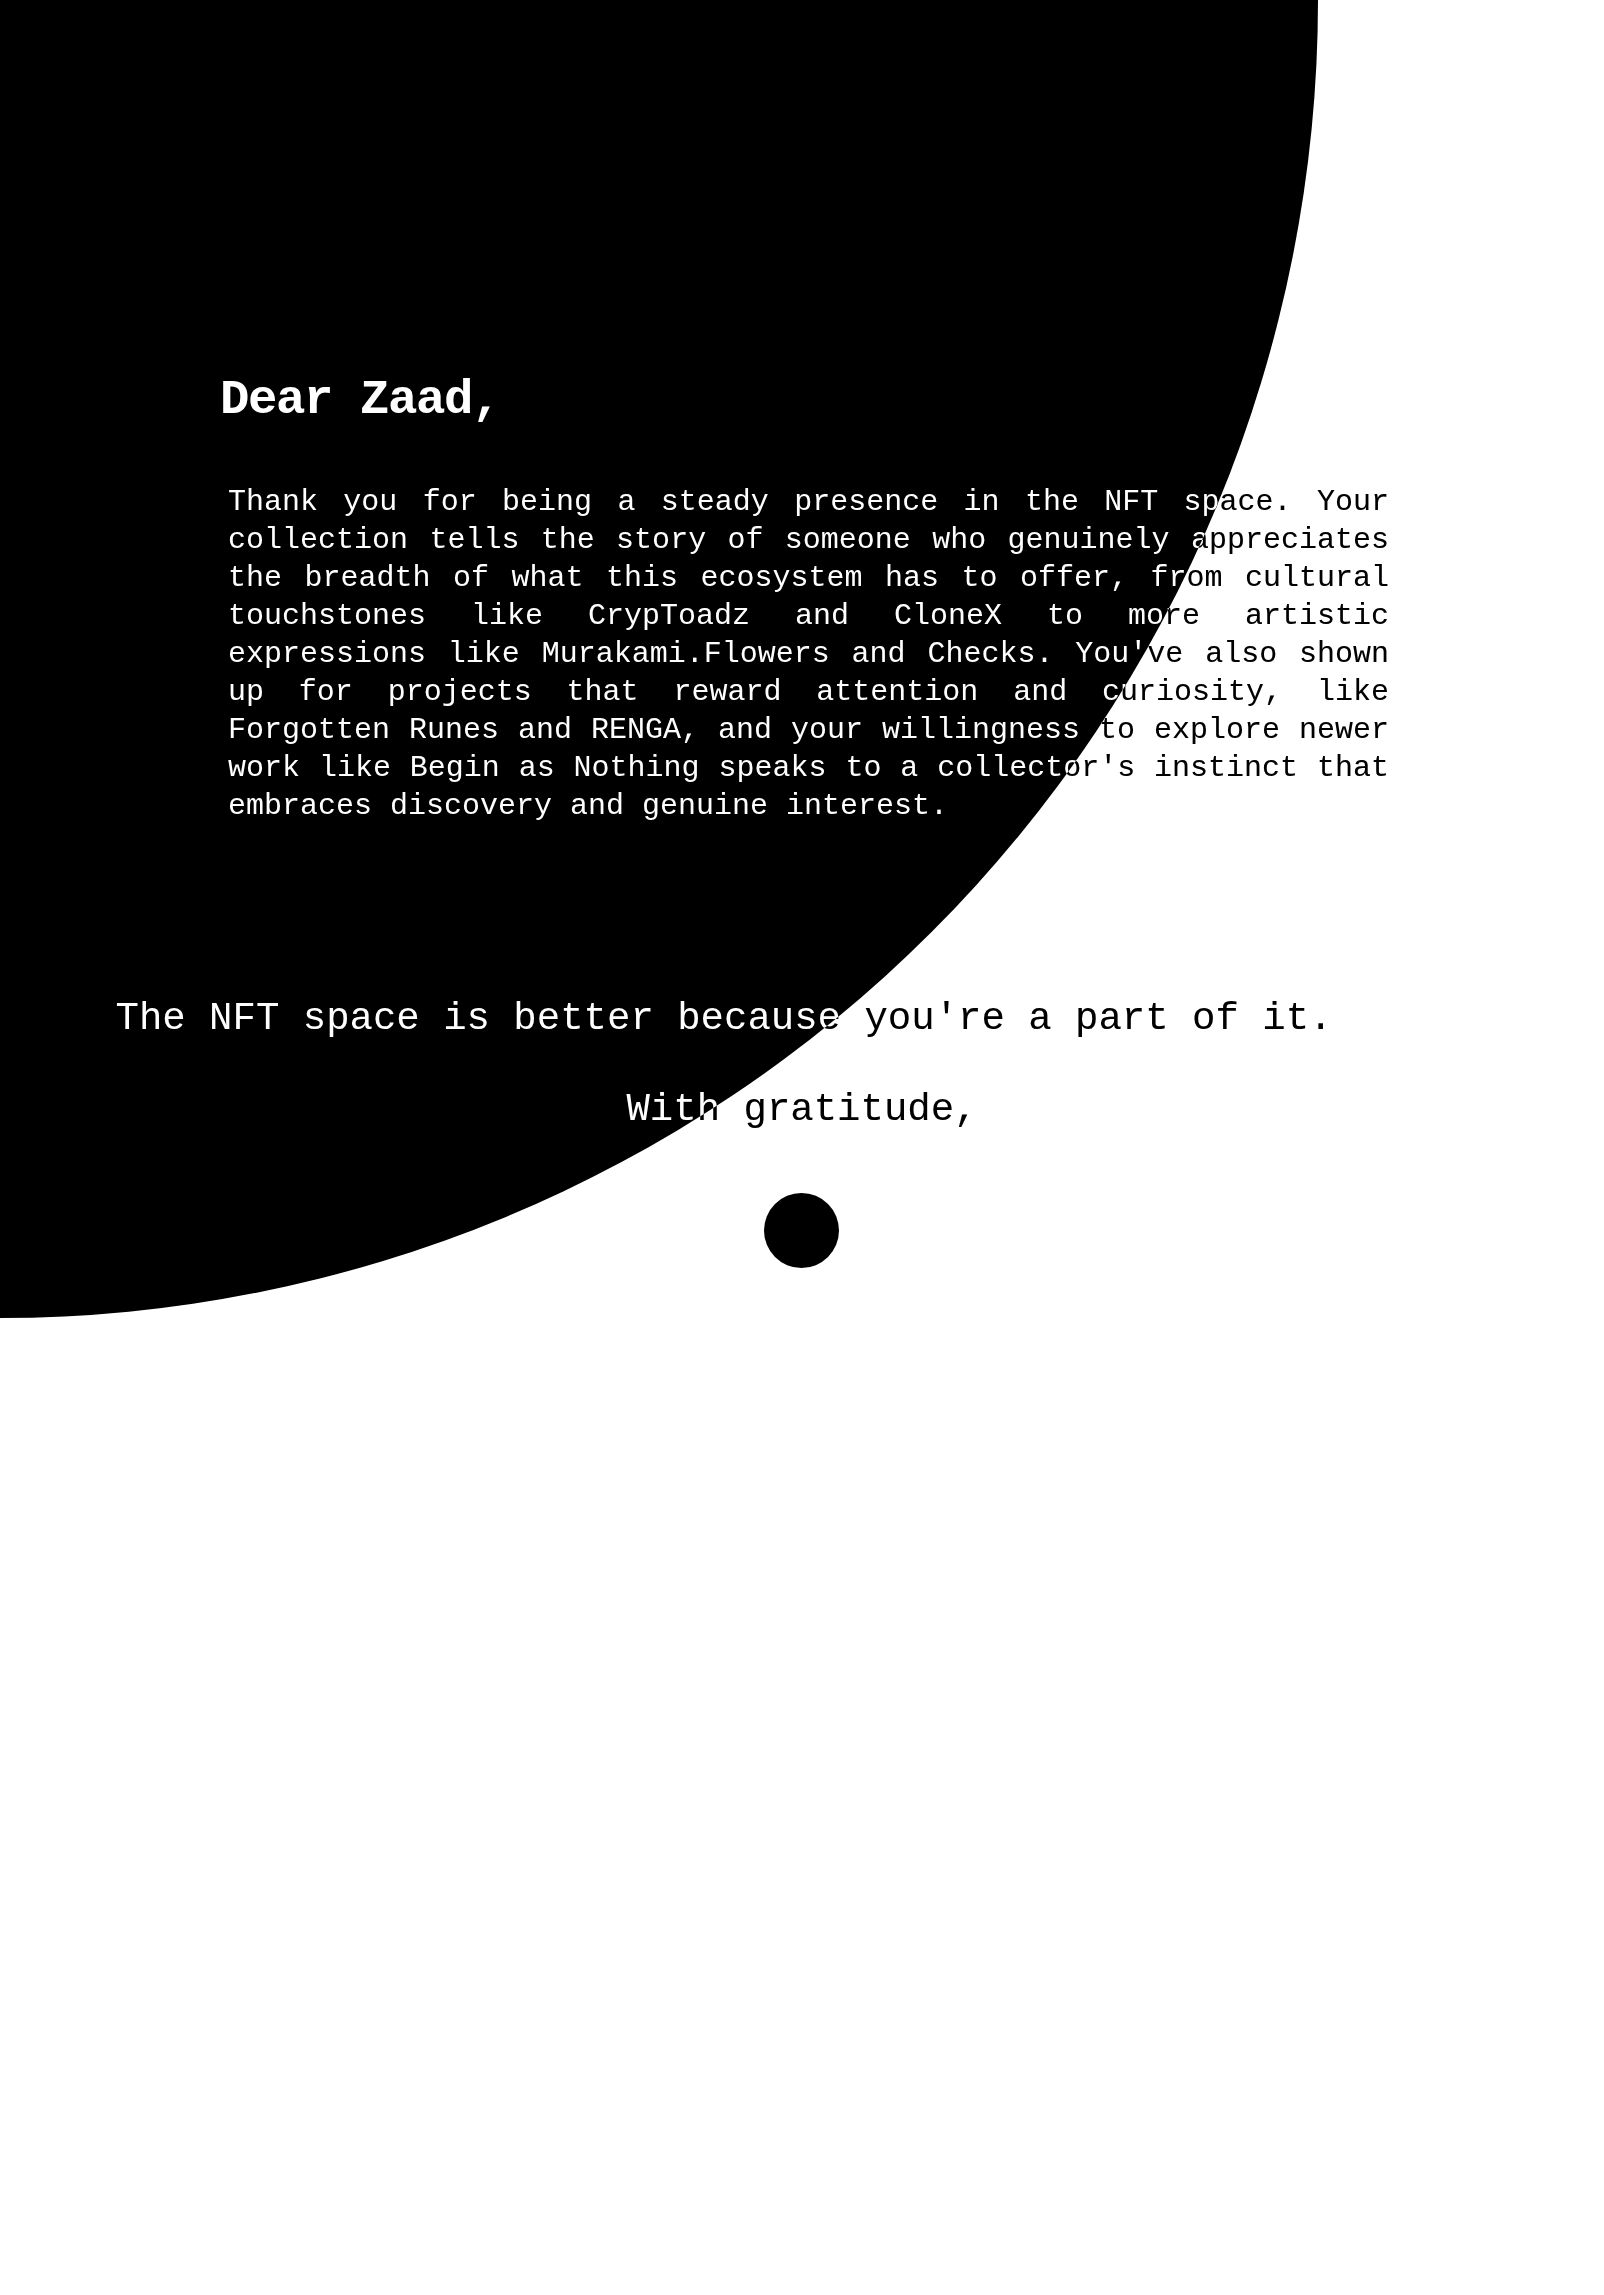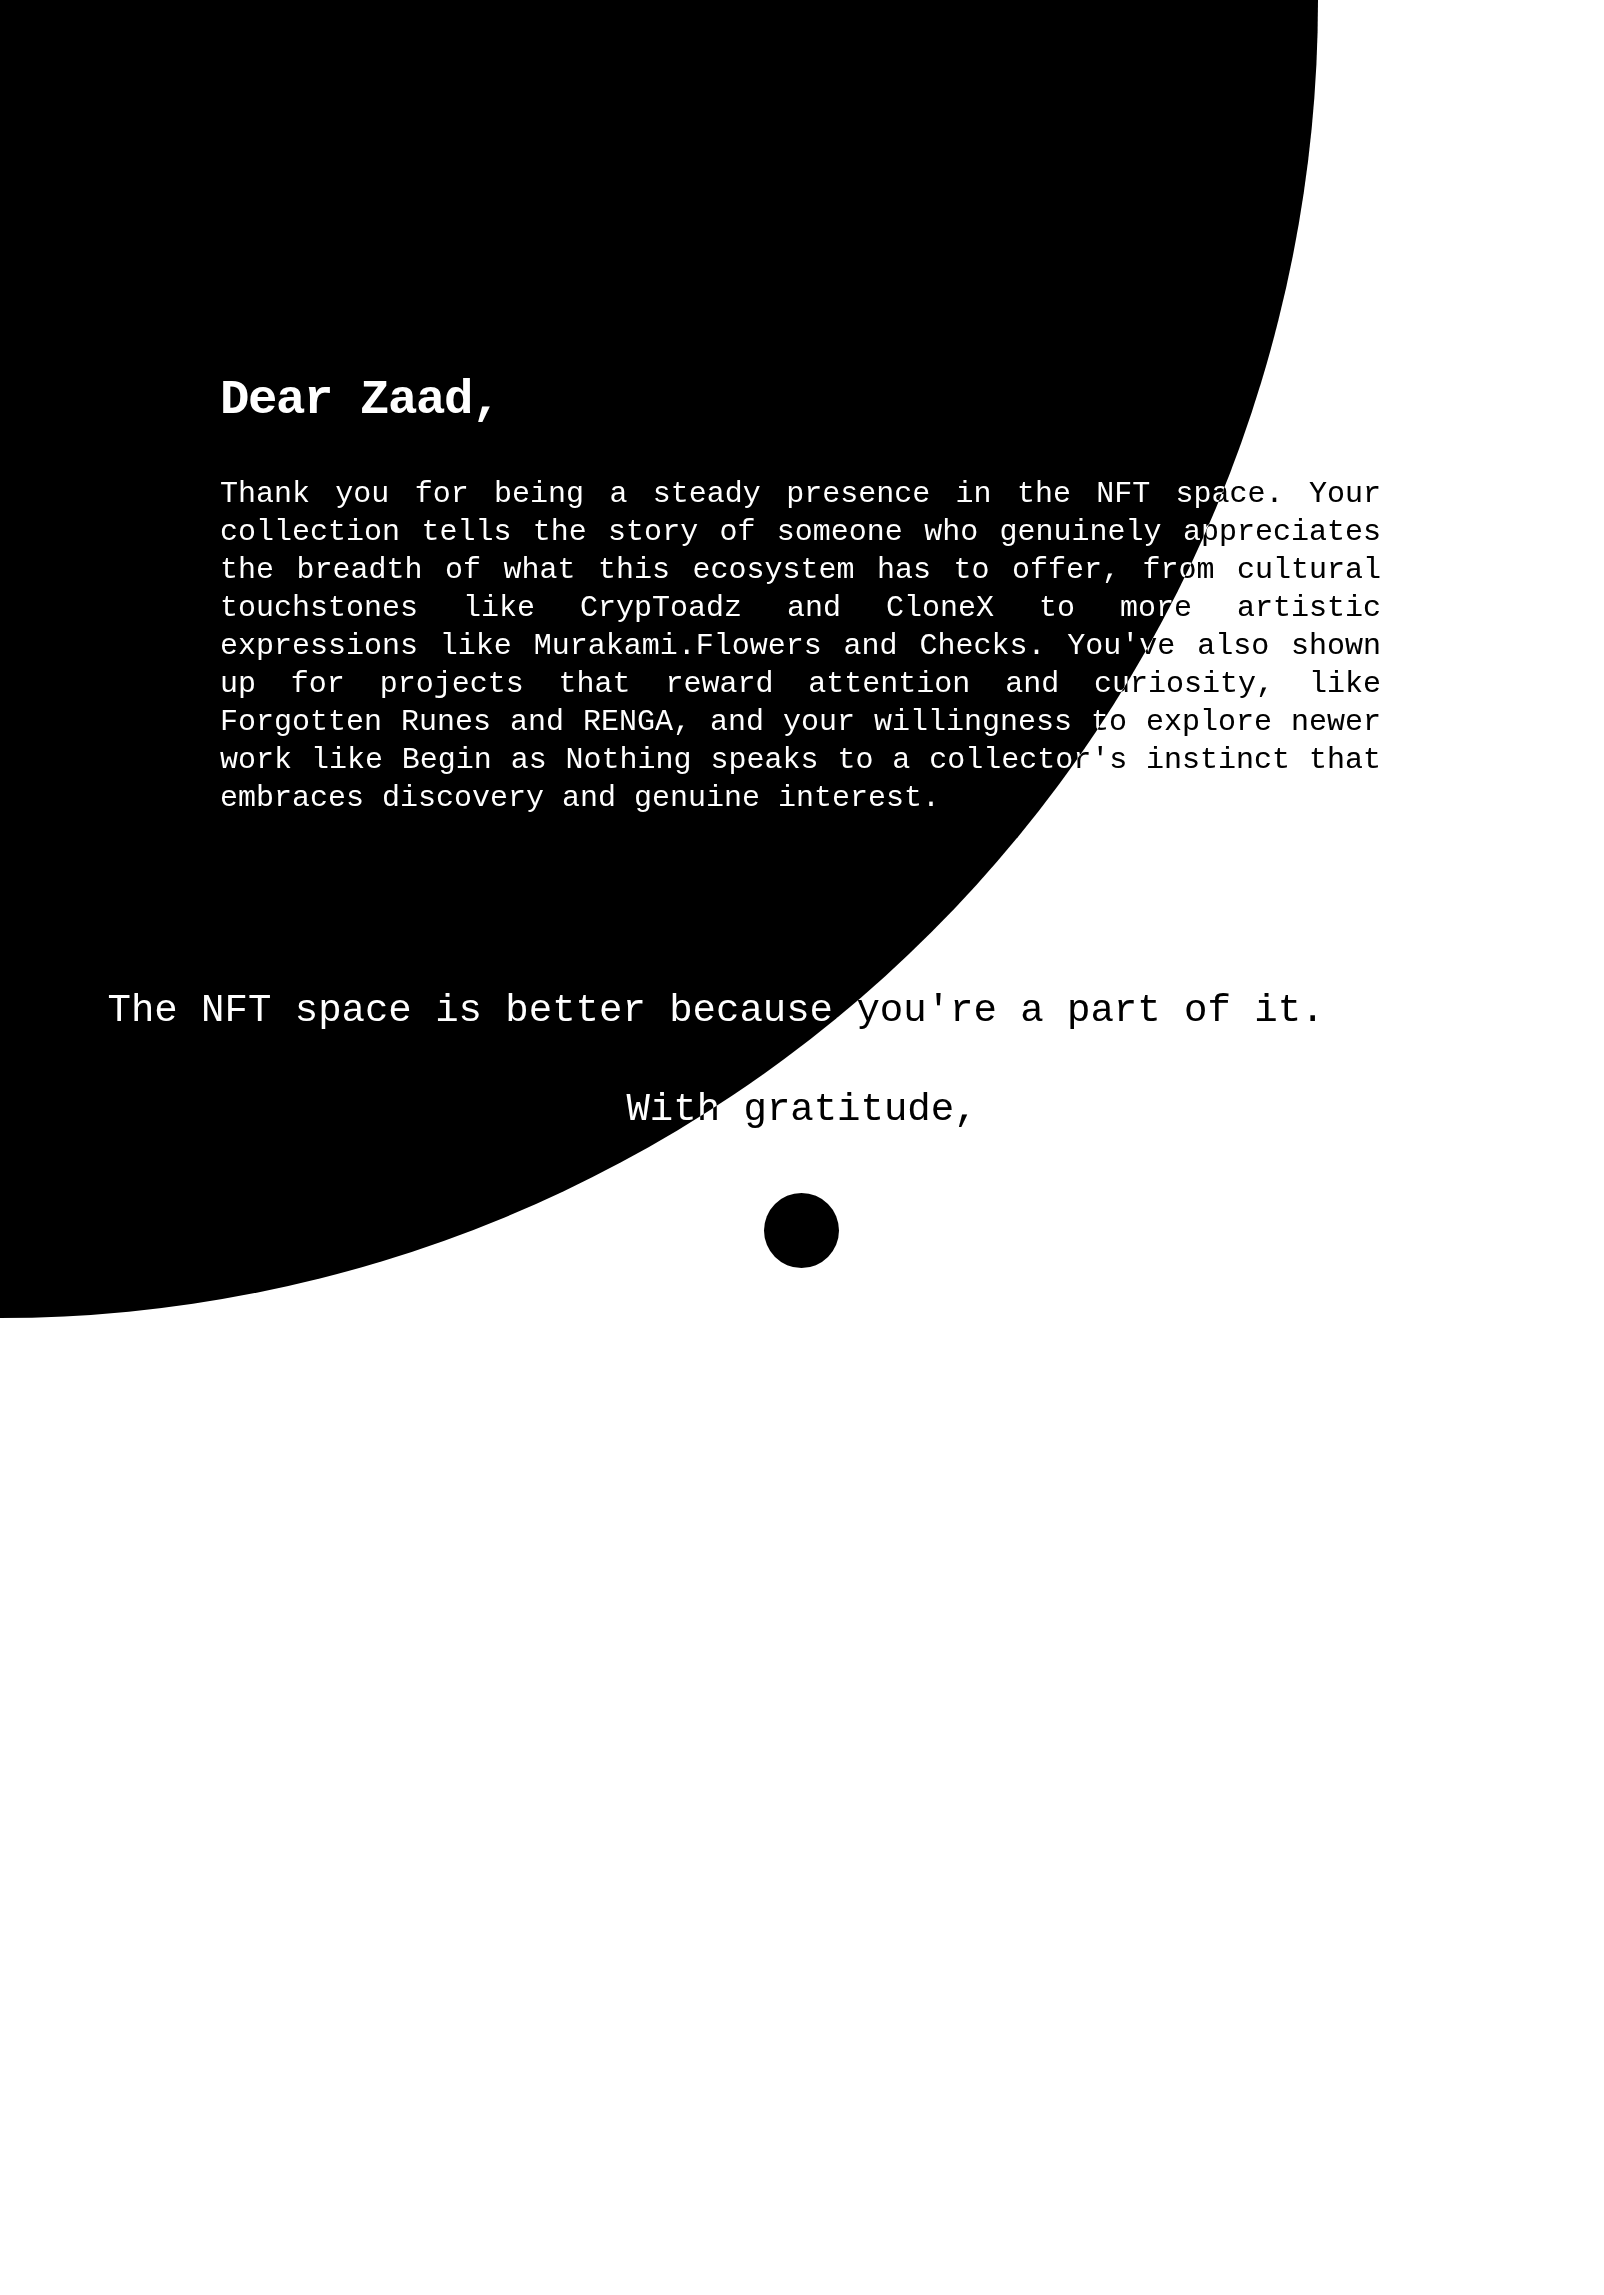--- a/index.html
+++ b/index.html
@@ -43,34 +43,34 @@
       font-size: 49px;
       line-height: 56px;
       font-weight: bold;
       letter-spacing: -1.4px;
       white-space: nowrap;
     }
     .body-text {
       position: absolute;
       left: 220px;
       width: 1161px;
-      margin: 0;
+      margin: 8px;
       font-size: 30px;
       line-height: 38px;
       text-align: justify;
       text-align-last: left;
     }
     .para-1 { top: 475px; }
     .para-2 { top: 769px; }
     .tagline {
       position: absolute;
       left: 0;
       width: 1416px;
       top: 980px;
-      margin: 8px;
+      margin: 16px;
       text-align: center;
       font-size: 39px;
       line-height: 46px;
       white-space: nowrap;
     }
     .signoff {
       position: absolute;
       left: 0;
       width: 1604px;
       top: 1087px;

